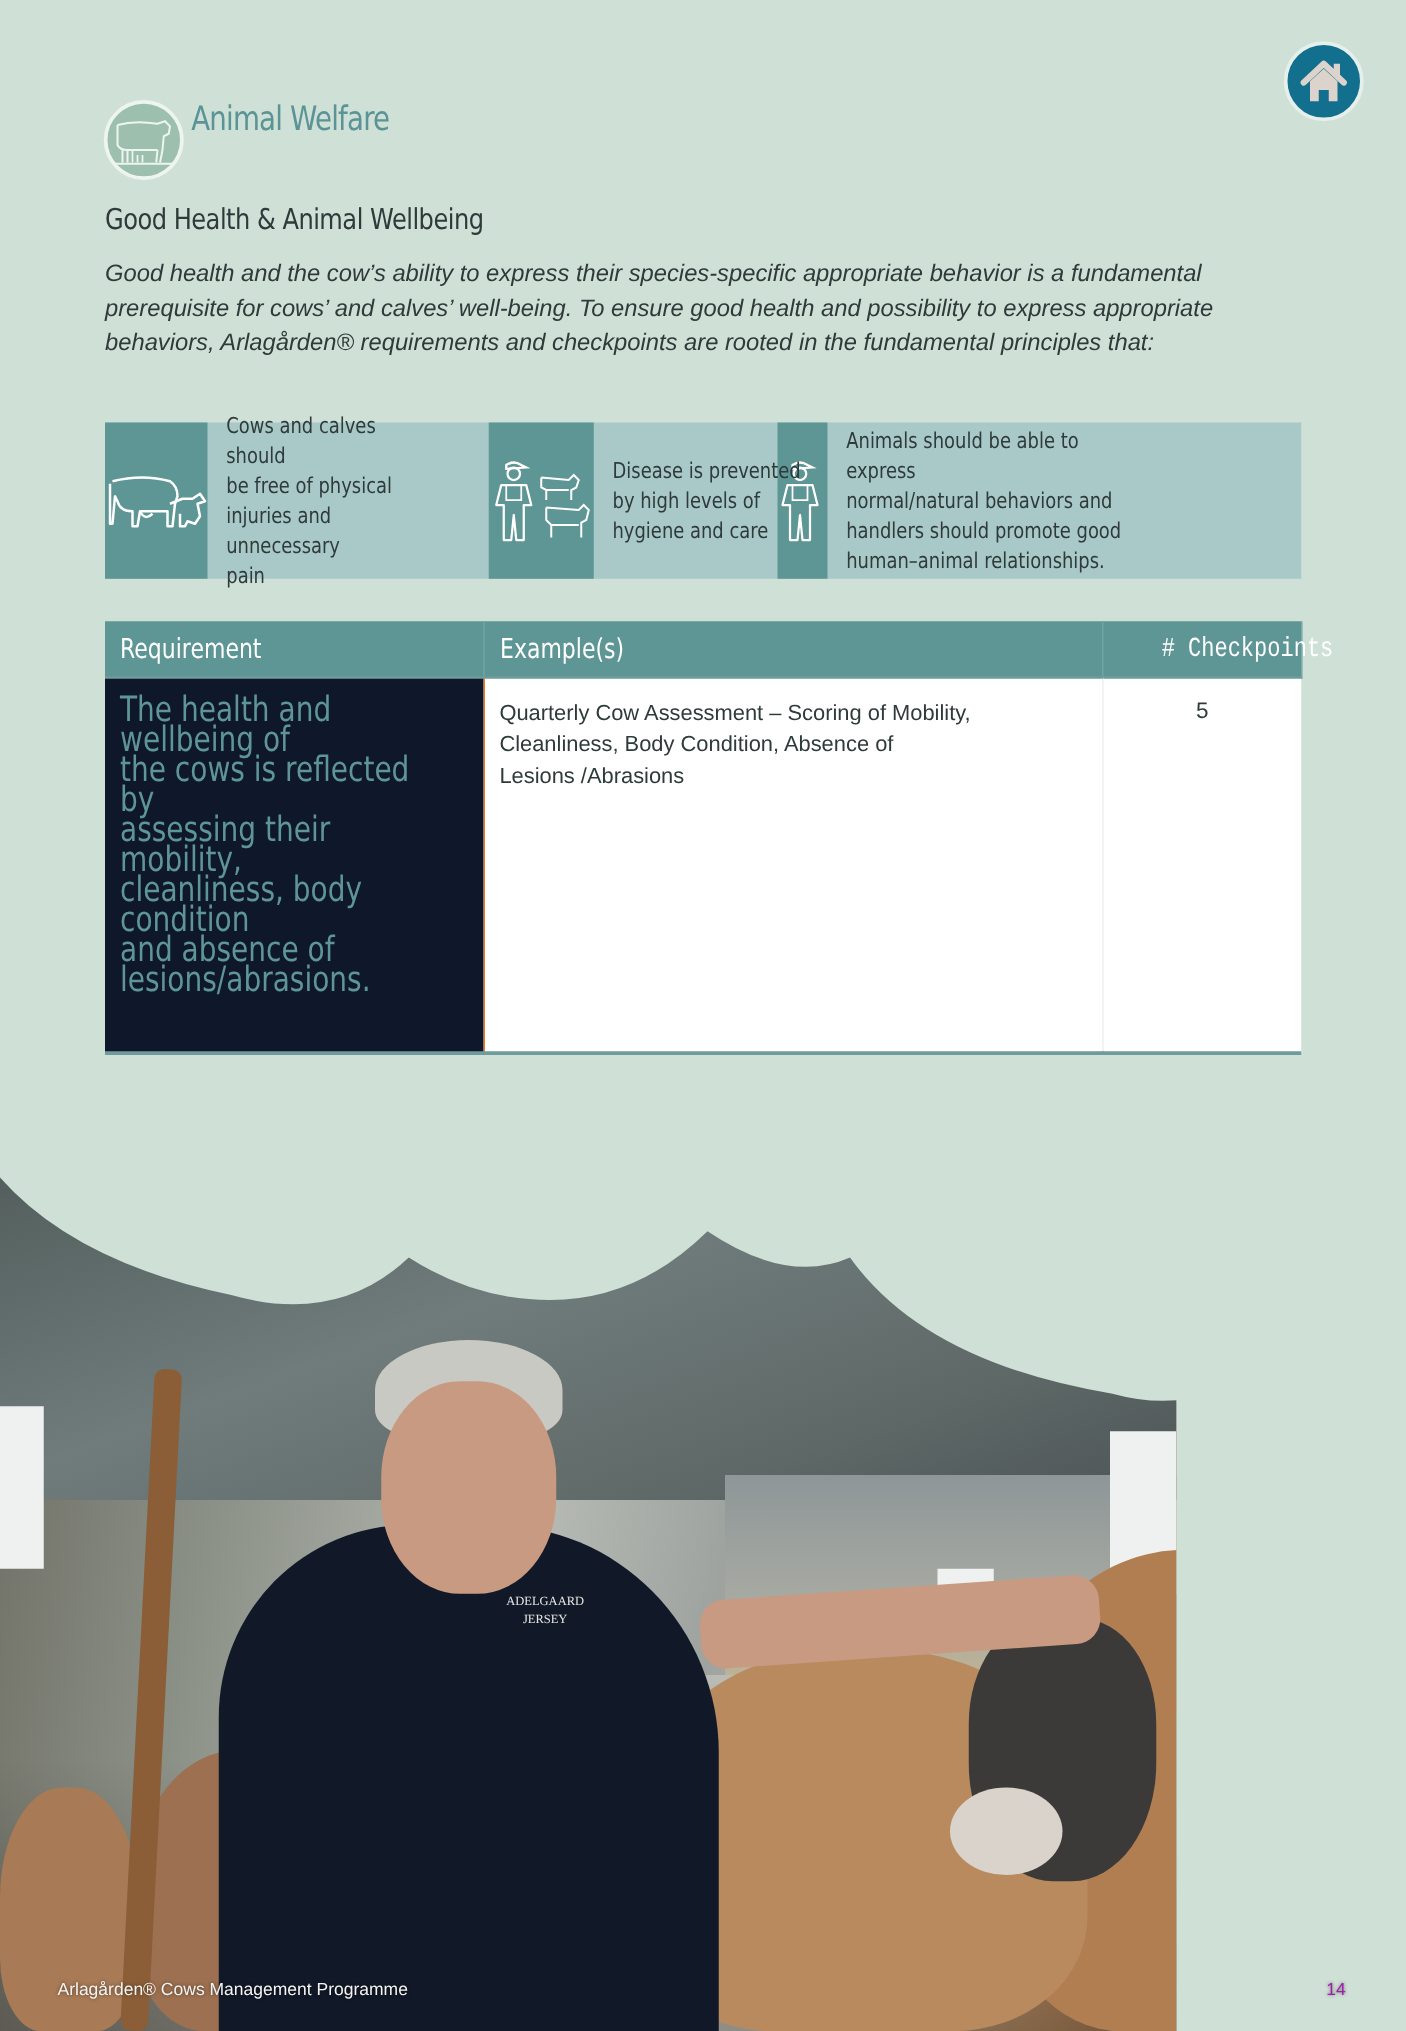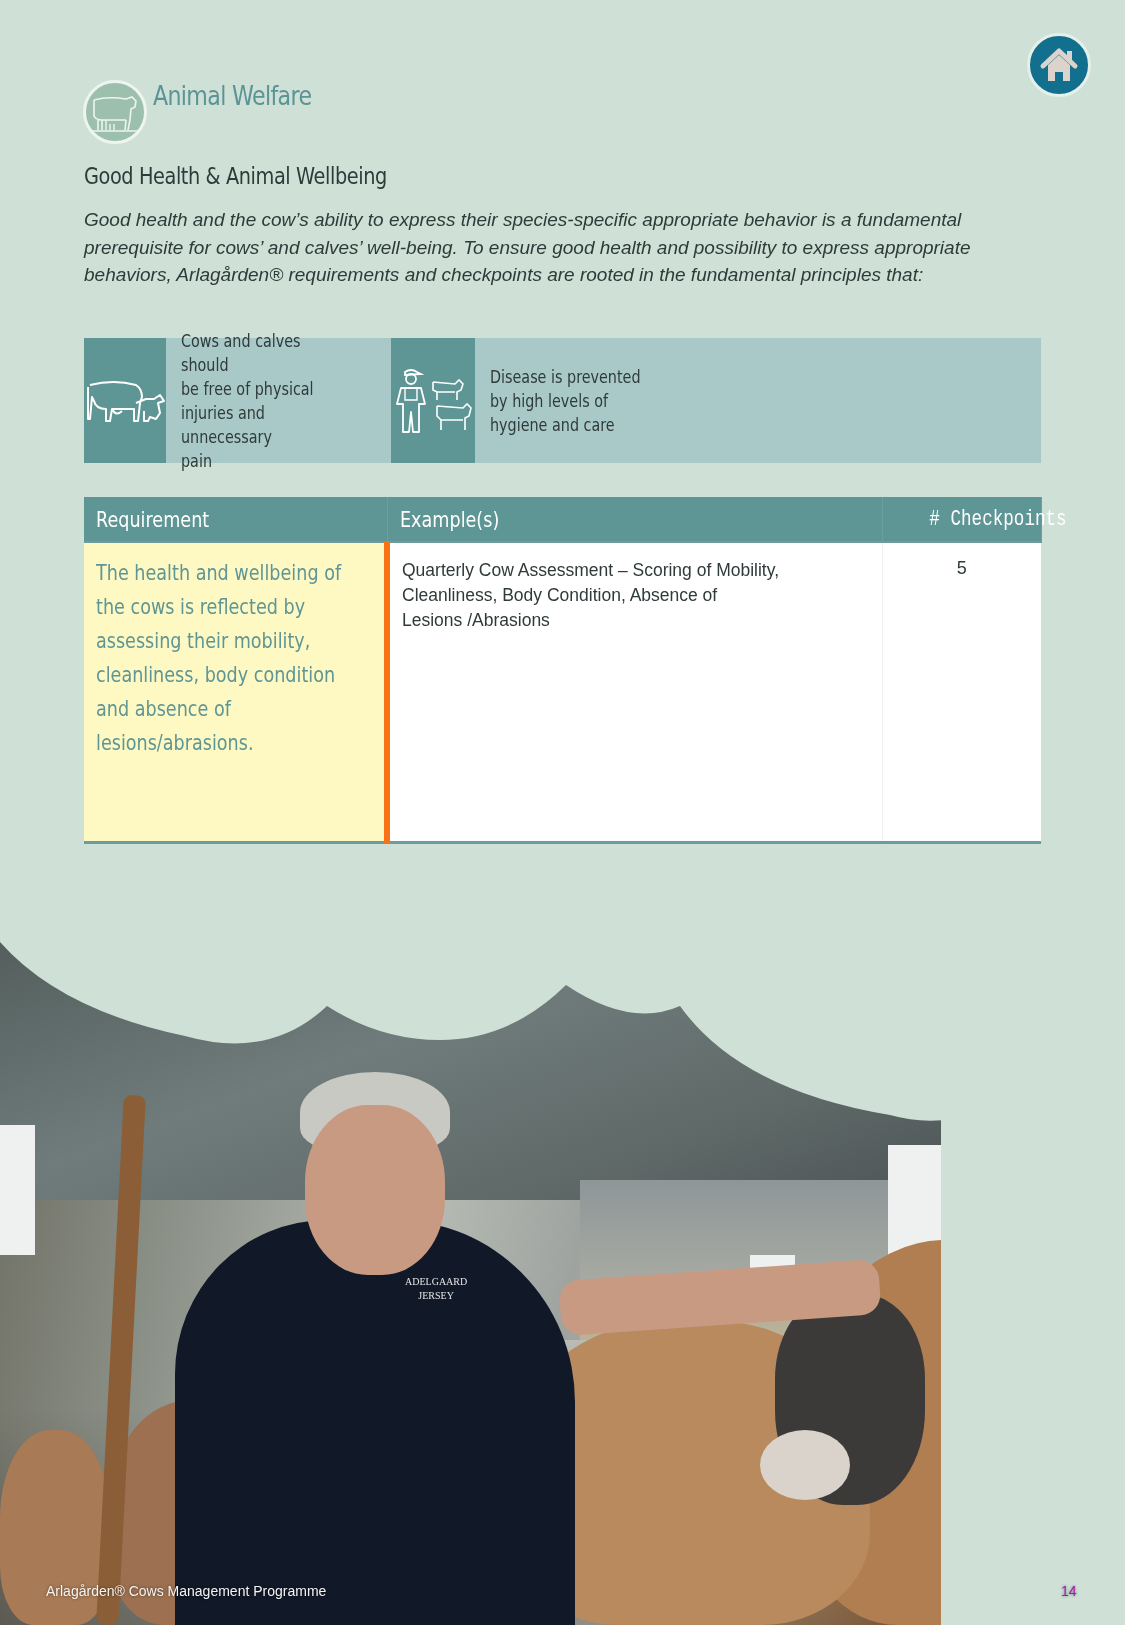--- a/index.html
+++ b/index.html
@@ -54,50 +54,50 @@
     display: flex; align-items: center;
     padding: 0 14px 0 15px;
     font-family: "DejaVu Sans", sans-serif;
     font-size: 17.5px; line-height: 24px; color: #2f3b3a;
   }
   .principle .text-cell span {
     display: block; transform: scaleX(0.82); transform-origin: left center;
     width: 200px; white-space: pre-line;
   }
   .p1 { width: 307px; }
-  .p2 { width: 294px; }
+  .p2 { width: 231px; }
   .p3 { width: 360px; }
   .p3 .text-cell span { width: 300px; }
 
   .req-table {
     position: absolute; left: 84px; top: 497px; width: 957px; height: 347px;
     border-collapse: collapse; table-layout: fixed;
     border-bottom: 3px solid #6e9b9b;
   }
   .req-table th {
     background: #5e9595; color: #ffffff; height: 45px;
     text-align: left; padding: 0 12px;
     font-family: "DejaVu Sans", sans-serif; font-weight: normal;
     font-size: 22px; border-bottom: 2px solid #6e9b9b;
     border-right: 1px solid #6a9f9f;
   }
   .req-table th span { display: inline-block; transform: scaleX(0.8); transform-origin: left center; white-space: nowrap; }
   .req-table th.num { text-align: left; font-family: Liberation Mono, monospace; }
   .req-table th.num span { transform-origin: right center; }
   .req-table td { vertical-align: top; }
   .req-table td.req {
-    background: #fef9c3; padding: 13px 12px;
+    background: #0f172a; padding: 13px 12px;
     font-family: "DejaVu Sans", sans-serif; color: #5e9595;
-    font-size: 22px; line-height: 34px;
+    font-size: 28px; line-height: 24px;
   }
   .req-table td.req span { display: block; transform: scaleX(0.8); transform-origin: left top; width: 330px; white-space: pre-line; }
   .req-table td.ex {
     background: #ffffff; padding: 15px 12px;
     font-size: 17.5px; line-height: 25px; color: #2f3b3a;
-    border-left: 6px solid #f97316;
+    border-left: 1px solid #f97316;
   }
   .req-table td.ex span { display: block; white-space: pre-line; }
   .req-table td.num {
     background: #ffffff; padding: 15px 12px; text-align: center;
     font-size: 18px; color: #2f3b3a; border-left: 1px solid #f0f0f0;
   }
 
   .photo {
     position: absolute; left: 0; top: 900px; width: 941px; height: 725px;
     overflow: hidden;
@@ -188,20 +188,36 @@
         <path d="M10 22 L30 22 L34 38 L28 38 L28 66 L22 66 L20 46 L18 66 L12 66 L12 38 L6 38 Z" fill="none" stroke="#fff" stroke-width="1.8" stroke-linejoin="round"></path>
         <path d="M14 22 L14 34 L26 34 L26 22" fill="none" stroke="#fff" stroke-width="1.4"></path>
         <path d="M42 16 L64 18 L68 14 L72 18 L70 24 L66 26 L66 34 M46 26 L46 34 M42 16 L42 24 L46 26 L64 26" fill="none" stroke="#fff" stroke-width="1.6"></path>
         <path d="M46 40 L72 42 L76 38 L80 42 L78 50 L74 52 L74 64 M50 54 L50 64 M46 40 L46 50 L50 54 L72 54" fill="none" stroke="#fff" stroke-width="1.6"></path>
       </svg>
     </div>
     <div class="text-cell">
         <span>Disease is prevented
 by high levels of
 hygiene and care</span>
+      </div>
+  </div>
+  <div class="principle p3">
+    <div class="icon-cell">
+      <svg width="40" height="70" viewBox="0 0 40 70">
+        <path d="M12 6 Q18 2 24 6 L28 8 L12 9 Z" fill="none" stroke="#fff" stroke-width="1.8"></path>
+        <circle cx="18" cy="13" r="5" fill="none" stroke="#fff" stroke-width="1.8"></circle>
+        <path d="M8 22 L28 22 L32 38 L26 38 L26 66 L20 66 L18 46 L16 66 L10 66 L10 38 L4 38 Z" fill="none" stroke="#fff" stroke-width="1.8" stroke-linejoin="round"></path>
+        <path d="M12 22 L12 34 L24 34 L24 22" fill="none" stroke="#fff" stroke-width="1.4"></path>
+      </svg>
+    </div>
+    <div class="text-cell">
+        <span>Animals should be able to express
+normal/natural behaviors and
+handlers should promote good
+human–animal relationships.</span>
       </div>
   </div>
 </div>
 
 <table class="req-table">
   <colgroup>
     <col style="width:303px">
     <col style="width:495px">
     <col style="width:159px">
   </colgroup>

